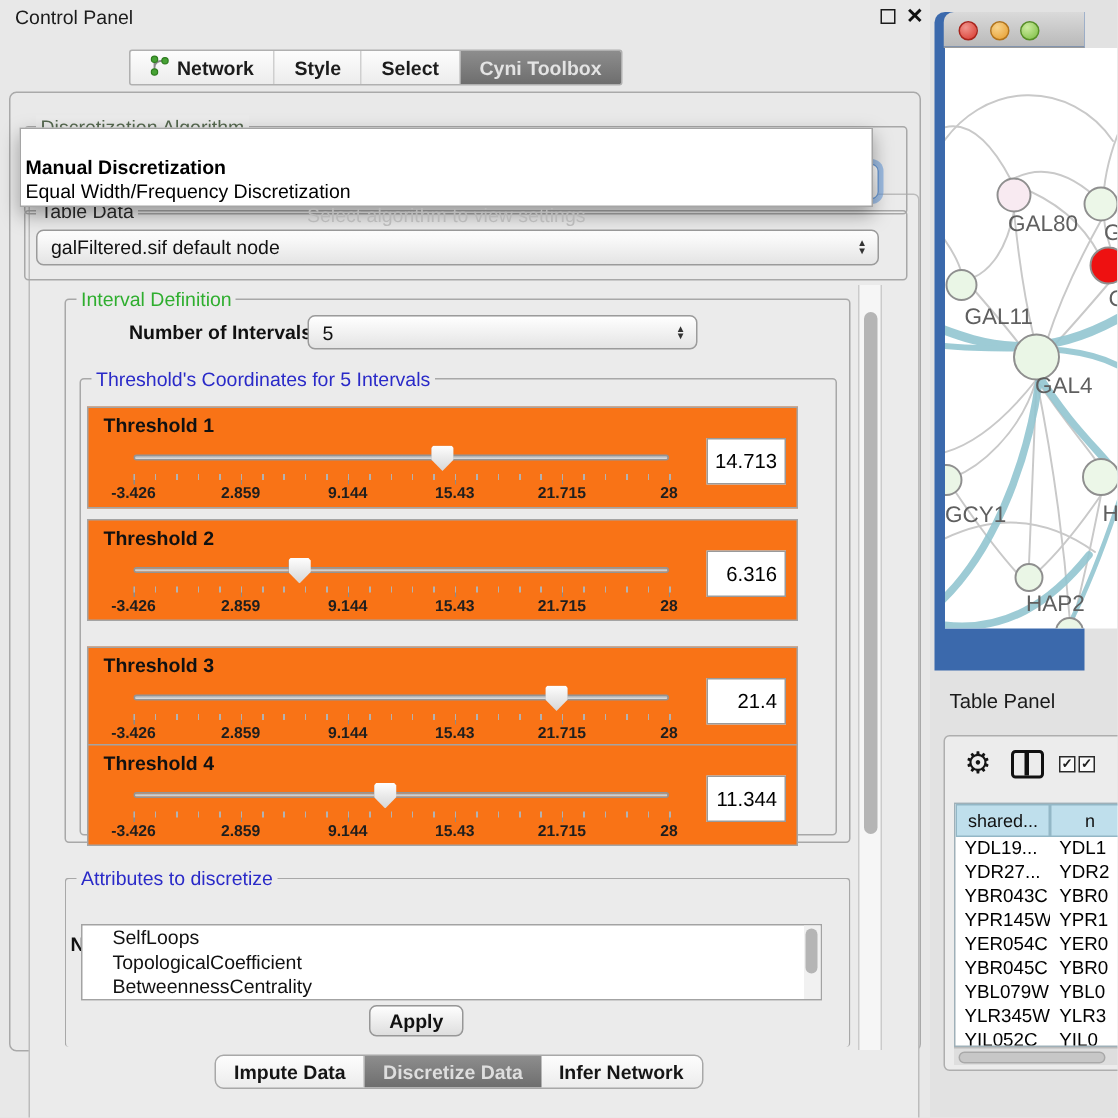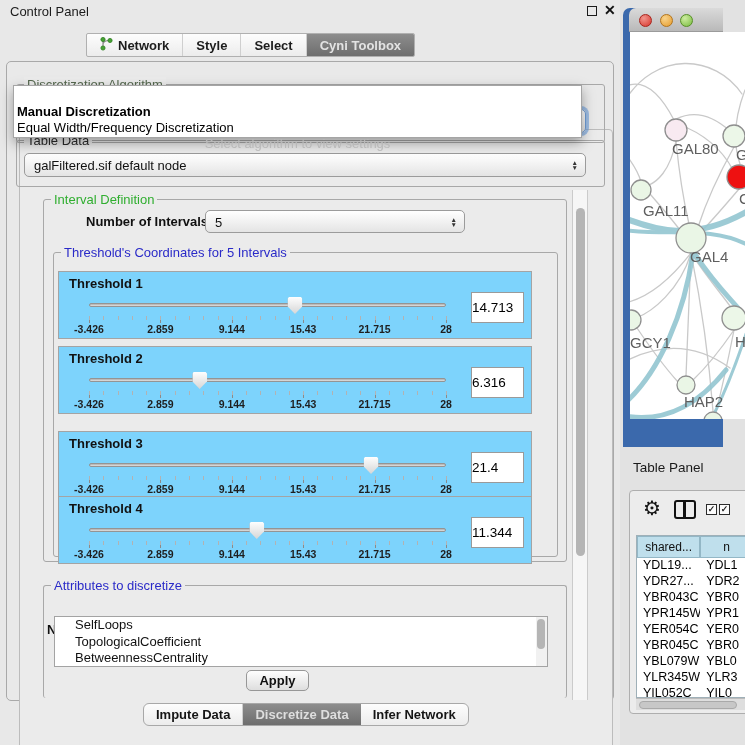--- a/index.html
+++ b/index.html
@@ -33,30 +33,30 @@
   .popup { position:absolute; left:13px; top:85px; width:569px; height:53px; background:#fff; border:1px solid #a5a5a5; box-shadow:0 5px 12px rgba(0,0,0,.35); z-index:60; }
   .popup .hint { position:absolute; left:0; right:0; top:2px; text-align:center; font-size:13px; color:#b9b9b9;margin-top:48px; }
   .popup .opt1 { position:absolute; left:3px; top:18px; font-size:13px; font-weight:bold; color:#000; }
   .popup .opt2 { position:absolute; left:3px; top:34px; font-size:13px; color:#000; }
 
   
   .v-scroll { position:absolute; left:572px; top:190px; width:16px; height:510px; background:#f6f6f6; border-left:1px solid #cbcbcb; border-right:1px solid #cbcbcb; }
   .v-scroll .thumb { position:absolute; left:3px; top:18px; width:9px; height:348px; background:#b5b5b5; border-radius:5px; }
 
   
-  .thr-panel { position:absolute; left:58px; width:474px; height:68px; border:1px solid #a4a4a4; background:#7dd3fc; }
+  .thr-panel { position:absolute; left:58px; width:474px; height:68px; border:1px solid #a4a4a4; background:#f97316; }
   .thr-label { position:absolute; left:10px; top:4px; font-size:13px; font-weight:bold; color:#111; }
   .track-zone { position:absolute; left:30px; top:26px; width:357px; height:16px; }
   .track { position:absolute; left:0; top:5px; width:100%; height:4px; background:linear-gradient(#adadad,#e2e2e2); border:1px solid #949494; border-radius:3px; }
   .thumbp { position:absolute; top:-1px; width:15px; height:17px; background:linear-gradient(#fefefe,#d6d6d6); clip-path:polygon(10% 0,90% 0,100% 10%,100% 55%,50% 100%,0 55%,0 10%); filter:drop-shadow(0 0 1px #707070); transform:translateX(-50%); }
   .ticks-major { position:absolute; left:30px; top:44px; width:359px; height:7px; background:repeating-linear-gradient(90deg,#8a8a8a 0 1px,transparent 1px 71.4px); }
   .ticks-minor { position:absolute; left:30px; top:44px; width:359px; height:4px; background:repeating-linear-gradient(90deg,#b2b2b2 0 1px,transparent 1px 14.28px); }
   .tick-lbls { position:absolute; left:30px; top:51px; width:357px; height:13px; }
   .tick-lbls span { position:absolute; transform:translateX(-50%); font-size:10.5px; font-weight:bold; color:#1e1e1e; white-space:nowrap; }
-  .val-box { position:absolute; left:412px; top:20px; width:53px; height:31px; background:#fff; border:1px solid #9a9a9a; font-size:13.5px; color:#000; text-align:left; line-height:29px; padding-right:5px; }
+  .val-box { position:absolute; left:412px; top:20px; width:53px; height:31px; background:#fff; border:1px solid #9a9a9a; font-size:13.5px; color:#000; text-align:right; line-height:29px; padding-right:5px; }
 
   .attr-list { position:absolute; left:54px; top:616px; width:494px; height:51px; background:#fff; border:1px solid #a3a3a3; overflow:hidden; }
   .attr-list .item { padding-left:20px; font-size:13px; color:#111; line-height:16.5px; white-space:nowrap; }
   .list-scroll { position:absolute; left:536px; top:617px; width:11px; height:49px; background:#f1f1f1; }
   .list-scroll .thumb { position:absolute; left:1px; top:2px; width:8px; height:30px; background:#b5b5b5; border-radius:4px; }
 
   .apply-btn { position:absolute; left:246px; top:670px; width:63px; height:21px; background:linear-gradient(#fefefe,#dedede); border:1px solid #979797; border-radius:5px; font-size:13px; font-weight:bold; color:#111; text-align:center; line-height:19px; }
 
   .bottom-tabbar { position:absolute; left:143px; top:703px; height:23px; display:flex; border:1px solid #a8a8a8; border-radius:6px; overflow:hidden; background:linear-gradient(#fdfdfd,#ececec); }
   .btab { display:flex; align-items:center; padding:0 12px; font-size:13px; font-weight:bold; color:#151515; border-right:1px solid #cfcfcf; white-space:nowrap; }

